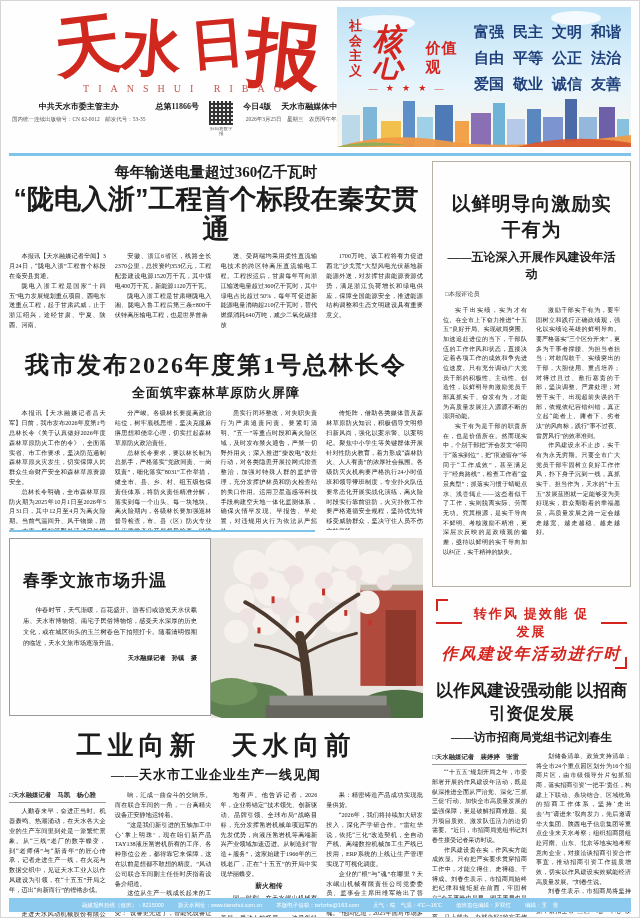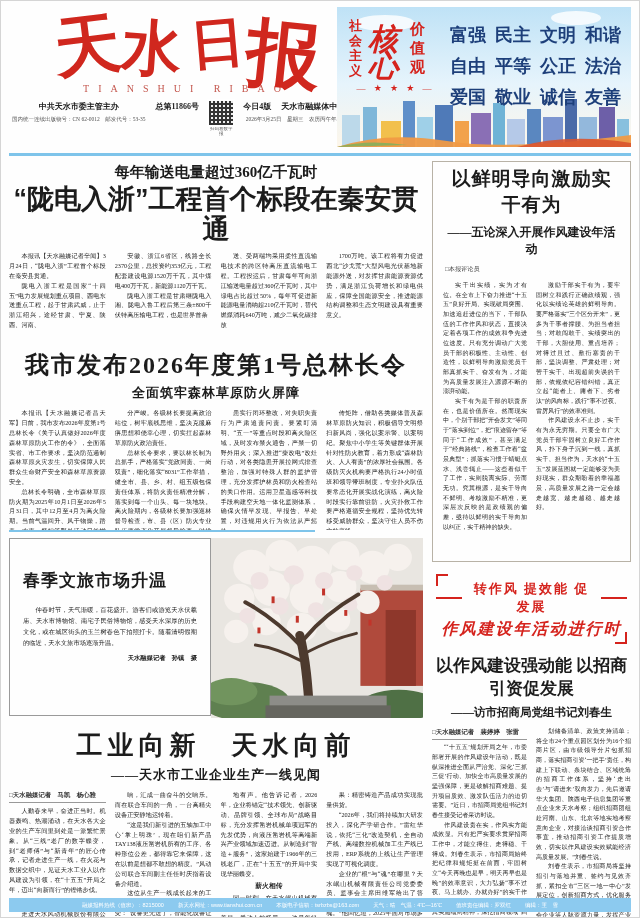--- a/index.html
+++ b/index.html
@@ -39,21 +39,21 @@
   .vb-cloud{position:absolute;background:#fff;border-radius:50%;opacity:.8;}
   .vb-top{position:relative;display:flex;padding:12px 10px 0 12px;gap:8px;z-index:2;}
   .vb-slogan{width:140px;color:#d5231d;}
   .vb-row1{display:flex;align-items:flex-end;}
   .vb-stack{display:flex;flex-direction:column;font-size:13px;font-weight:900;line-height:1.15;}
   .vb-core{font-size:30px;font-weight:900;font-style:italic;line-height:.9;margin:0 2px;font-family:Liberation Serif, serif;}
   .vb-rest{font-size:15px;font-weight:900;margin-bottom:2px;letter-spacing:1px;}
   .vb-stars{margin-top:4px;font-size:9px;color:#d5231d;letter-spacing:3px;text-align:center;}
   .vb-values{flex:1;display:grid;grid-template-columns:repeat(4,auto);column-gap:9px;row-gap:7px;
              align-content:start;padding-top:4px;}
-  .vb-values .para{margin:0;text-indent:0;font-size:18px;font-weight:900;color:#1d3f7a;
+  .vb-values .para{margin:0;text-indent:0;font-size:15px;font-weight:900;color:#1d3f7a;
                    font-family:"Liberation Serif",serif;white-space:nowrap;text-align:center;}
   .vb-sky{position:absolute;left:0;right:0;bottom:0;z-index:1;}
 
   .blue-rule{height:3px;background:#7ec4ea;margin:2px 0 5px 0;}
 
   
   .main{display:flex;gap:9px;}
   .left-col{width:414px;}
   .right-col{flex:1;min-width:0;}
 
@@ -80,21 +80,21 @@
   .caption-box{width:202px;border:1px solid #9a9a9a;padding:30px 13px 8px 13px;height:178px;
                display:flex;flex-direction:column;}
   .caption-title{font-size:17px;font-weight:900;letter-spacing:1px;margin-bottom:12px;}
   .caption-text{font-size:6.3px;line-height:1.75;text-align:justify;text-indent:2em;margin:0;}
   .caption-credit{font-size:6.3px;font-weight:bold;text-align:right;margin-top:6px;}
   .photo{flex:1;height:180px;display:block;}
 
   .industry-headline{font-size:26px;letter-spacing:5px;margin-top:10px;}
 
   
-  .editorial-box{border:1px solid #b8b2a6;padding:2px 10px 8px 10px;}
+  .editorial-box{border:1px solid #b8b2a6;padding:27px 10px 8px 10px;}
   .ed-headline{text-align:center;font-size:19px;font-weight:900;letter-spacing:1px;margin:2px 0 6px 0;}
   .ed-sub{text-align:center;font-size:12px;font-weight:bold;margin:0 0 7px 0;}
   .ed-byline{font-size:6.2px;color:#444;margin:0 0 7px 2px;}
   .ed-body{height:272px;}
   .ed-body .col{font-size:6.05px;line-height:1.6;}
 
   
   .style-banner{position:relative;margin:12px 4px 10px 4px;padding:6px 0 4px 0;text-align:center;color:#d5231d;}
   .sb-corner-tl{position:absolute;left:0;top:0;width:12px;height:12px;border-left:2px solid #d5231d;border-top:2px solid #d5231d;}
   .sb-corner-br{position:absolute;right:0;bottom:0;width:12px;height:12px;border-right:2px solid #d5231d;border-bottom:2px solid #d5231d;}

